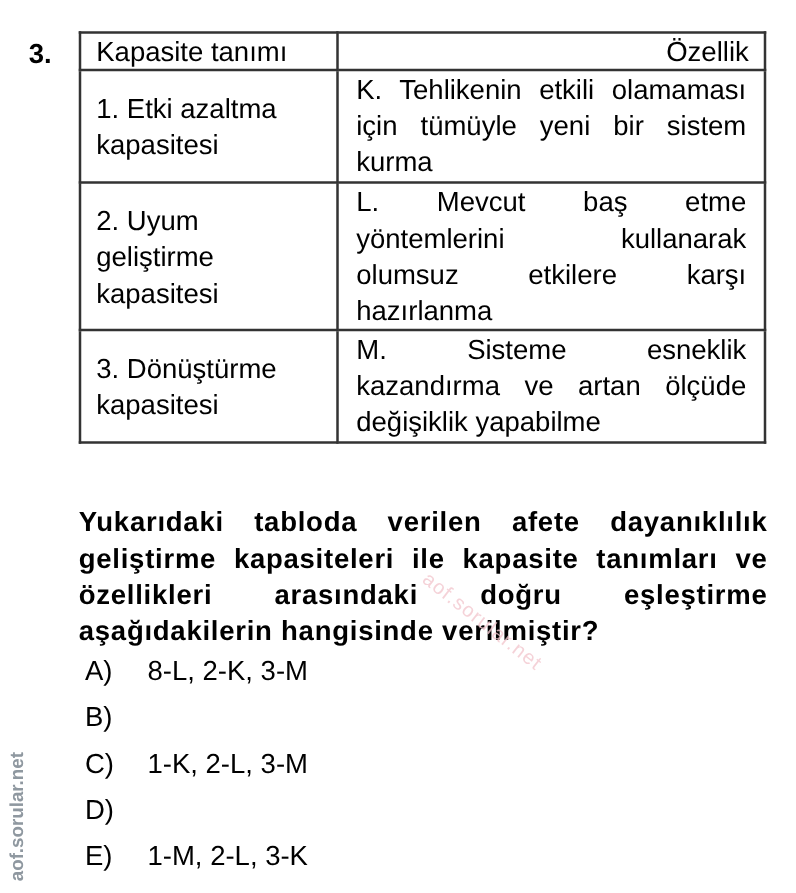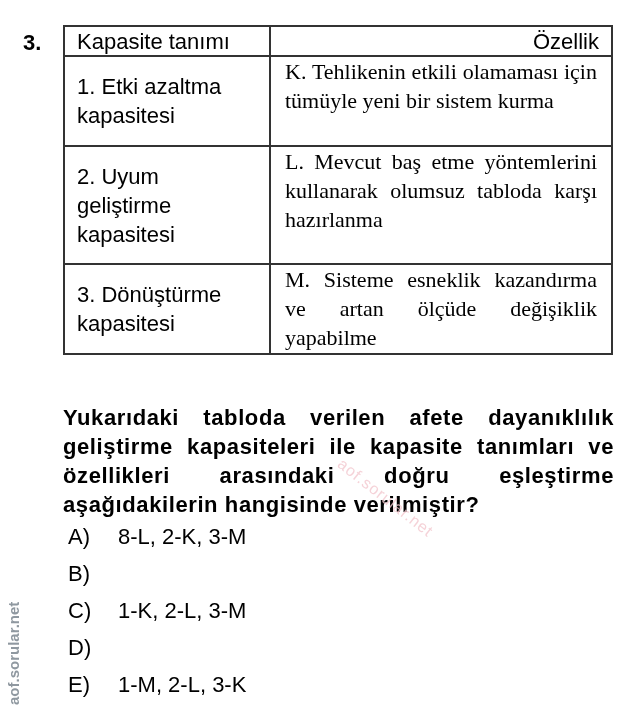--- a/index.html
+++ b/index.html
@@ -43,21 +43,20 @@
     }
     table.match th.h1 { text-align: left; width: 180px; }
     table.match th.h2 { text-align: right; }
     td.col1 { width: 180px; }
     td.col2 {
       text-align: justify;
       text-align-last: left;
       padding-left: 14px !important;
       padding-right: 14px !important;
       vertical-align: top !important;
-      font-family: Liberation Serif, serif;
     }
     .row1 td { height: 88px; }
     .row2 td { height: 116px; }
     .row3 td { height: 88px; }
     .question {
       position: absolute;
       left: 63px;
       top: 383px;
       width: 551px;
       font-size: 22px;
@@ -117,21 +116,21 @@
       <div>kapasitesi</div>
     </td>
     <td class="col2">K. Tehlikenin etkili olamaması için tümüyle yeni bir sistem kurma</td>
   </tr>
   <tr class="row2">
     <td class="col1">
       <div>2. Uyum</div>
       <div>geliştirme</div>
       <div>kapasitesi</div>
     </td>
-    <td class="col2">L. Mevcut baş etme yöntemlerini kullanarak olumsuz tabloda karşı hazırlanma</td>
+    <td class="col2">L. Mevcut baş etme yöntemlerini kullanarak olumsuz etkilere karşı hazırlanma</td>
   </tr>
   <tr class="row3">
     <td class="col1">
       <div>3. Dönüştürme</div>
       <div>kapasitesi</div>
     </td>
     <td class="col2">M. Sisteme esneklik kazandırma ve artan ölçüde değişiklik yapabilme</td>
   </tr>
 </tbody>
   </table>

